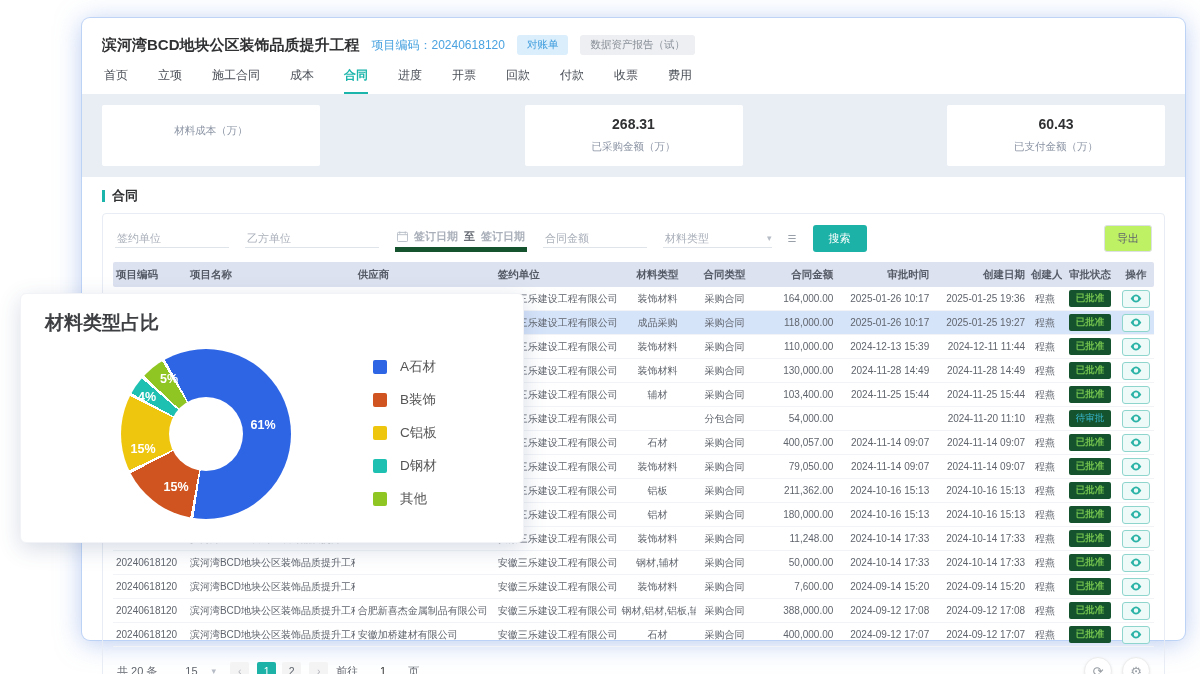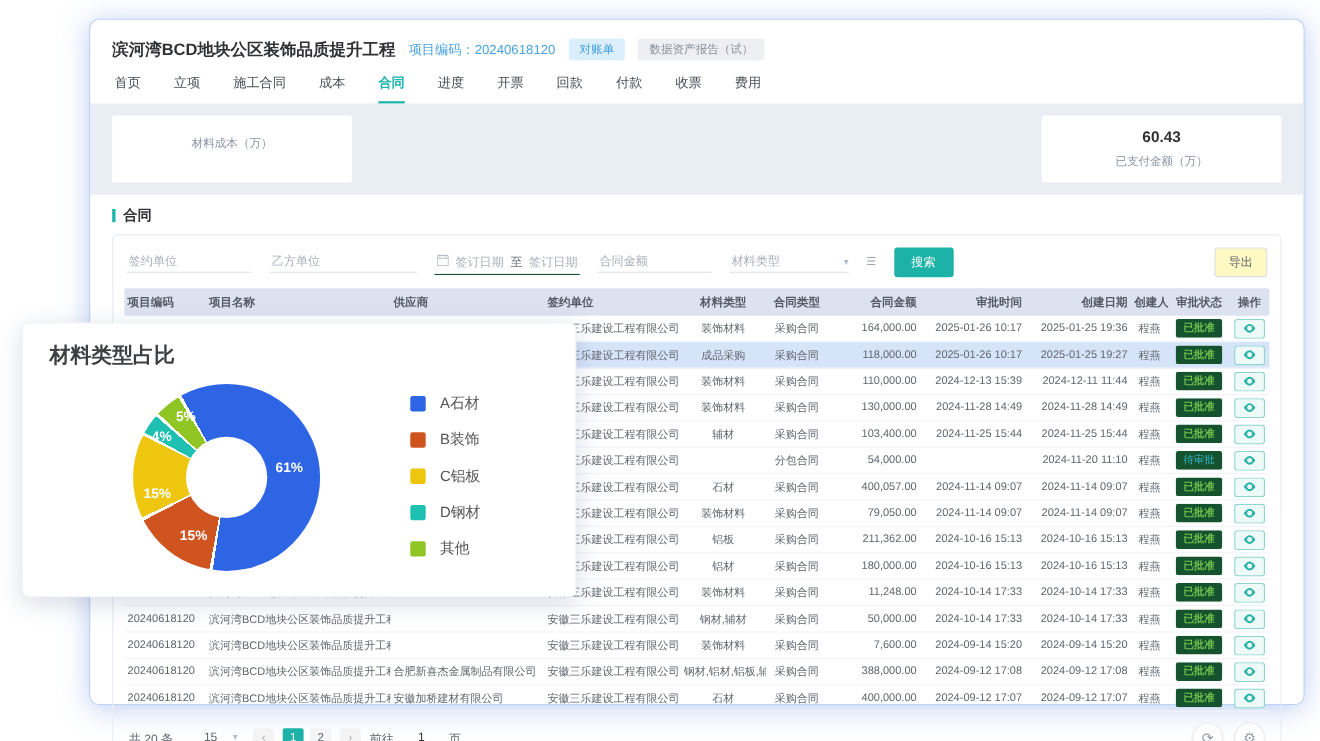--- a/index.html
+++ b/index.html
@@ -27,29 +27,29 @@
   .section{display:flex;align-items:center;gap:7px;padding:10px 20px 8px;}
   .section .bar{width:3px;height:12px;background:#1bb5ab;}
   .section .txt{font-size:13px;font-weight:bold;color:#303133;}
   
   .panel{margin:0 20px;border:1px solid #e8ecf4;border-radius:4px;padding:6px 10px 4px;}
   
   .filters{display:flex;align-items:center;gap:16px;padding:5px 2px 10px;}
   .u-input{border:none;border-bottom:1px solid #dfe3ea;font-size:11px;color:#333;outline:none;
     padding:3px 2px;background:transparent;font-family:inherit;}
   .u-input::placeholder{color:#a9afb9;}
-  .date-group{display:flex;gap:6px;border-bottom:1px solid #14532d;padding:3px 2px;}
+  .date-group{display:flex;align-items:center;gap:6px;border-bottom:5px solid #14532d;padding:3px 2px;font-weight:bold;}
   .date-ph{font-size:11px;color:#a9afb9;}
   .to-label{font-size:11px;color:#6a6f77;}
   .mat-wrap{display:flex;align-items:center;border-bottom:1px solid #dfe3ea;}
   .chev{font-size:9px;color:#b6bcc6;}
   .mini-sel{font-size:10px;color:#9aa0aa;}
   .btn-search{background:#1cb2a7;color:#fff;font-size:11px;border:none;border-radius:3px;
     padding:6px 16px;cursor:pointer;font-family:inherit;}
-  .btn-export{background:#fef9c3;color:#5f646c;font-size:11px;border:1px solid #dcdfe6;border-radius:3px;
+  .btn-export{background:#bef264;color:#5f646c;font-size:11px;border:1px solid #dcdfe6;border-radius:3px;
     padding:5px 12px;cursor:pointer;margin-left:auto;font-family:inherit;}
   
   .thead,.row{display:flex;align-items:center;}
   .thead{background:#dde2f0;height:25px;border-radius:2px;}
   .thead .cell{font-size:10.5px;font-weight:bold;color:#555b66;}
   .row{height:23px;border-bottom:1px solid #f1f3f7;}
   .row.hl{background:#d6e4fa;}
   .cell{padding:0 3px;white-space:nowrap;overflow:hidden;font-size:10px;color:#60656d;box-sizing:border-box;}
   .c0{width:74px;} .c1{width:168px;} .c2{width:140px;} .c3{width:124px;}
   .c4{width:78px;text-align:center;} .c5{width:56px;text-align:center;}
@@ -109,20 +109,24 @@
         <span class="nav-item">开票</span>
         <span class="nav-item">回款</span>
         <span class="nav-item">付款</span>
         <span class="nav-item">收票</span>
         <span class="nav-item">费用</span>
       </div>
 
     <div class="stats" id="stats">
         <div class="stat-card">
           <div class="stat-label">材料成本（万）</div>
+        </div>
+        <div class="stat-card">
+          <div class="stat-value">268.31</div>
+          <div class="stat-label">已采购金额（万）</div>
         </div>
         <div class="stat-card">
           <div class="stat-value">60.43</div>
           <div class="stat-label">已支付金额（万）</div>
         </div>
       </div>
 
     <div class="section">
       <span class="bar"></span>
       <span class="txt">合同</span>

